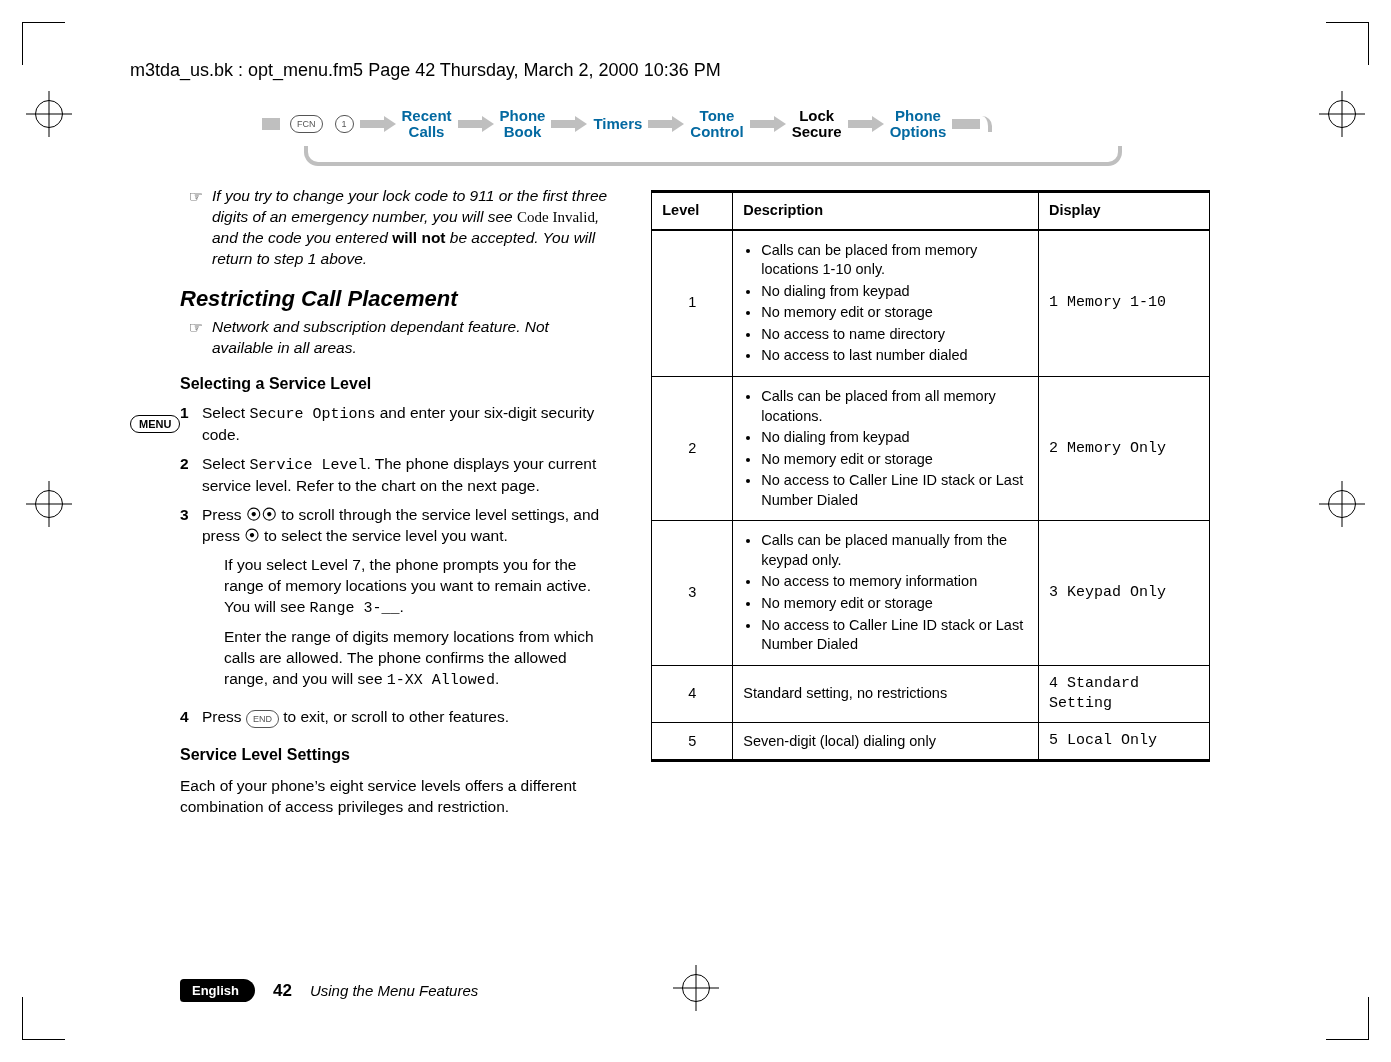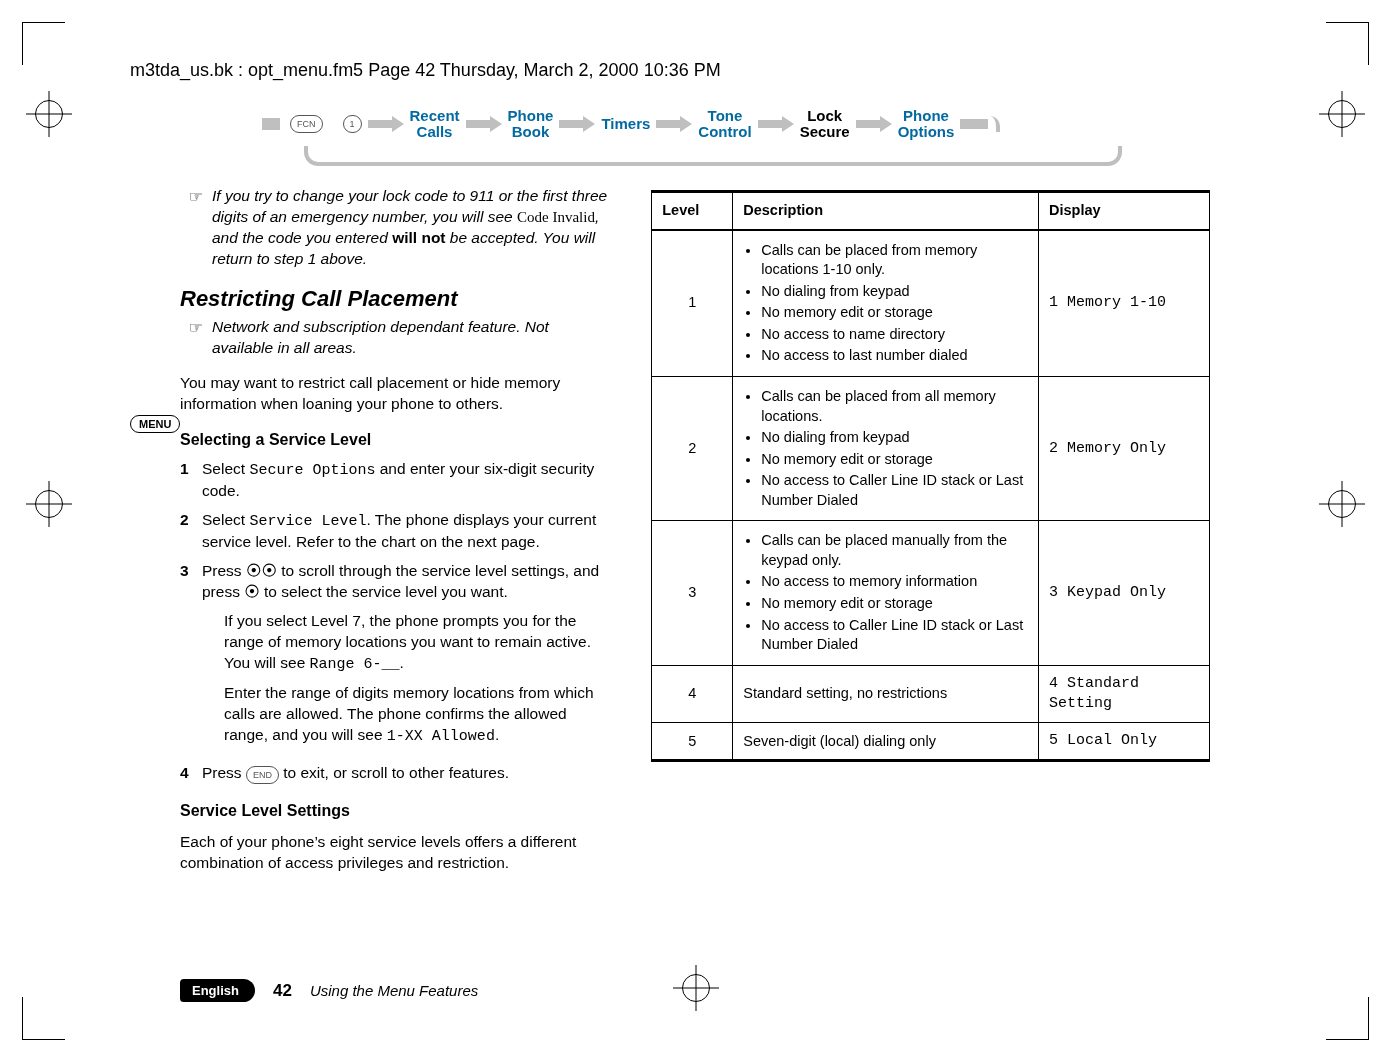--- a/index.html
+++ b/index.html
@@ -17,21 +17,21 @@
   .reg::after{top:50%;left:-10px;height:1px;width:46px;transform:translateY(-50%);}
   .reg.tl{left:35px;top:100px;}
   .reg.tr{right:35px;top:100px;}
   .reg.ml{left:35px;top:490px;}
   .reg.mr{right:35px;top:490px;}
   .reg.bc{left:50%;bottom:60px;transform:translateX(-50%);}
 
   
   .navwrap{position:absolute;left:262px;top:108px;width:870px;}
   .navbar{display:flex;align-items:center;gap:6px;}
-  .navkeys{display:flex;align-items:center;gap:20px;}
+  .navkeys{display:flex;align-items:center;gap:12px;}
   .keycap{display:inline-flex;align-items:center;justify-content:center;border:1.5px solid #555;border-radius:12px;font-size:9px;color:#555;padding:0 6px;height:16px;}
   .fat-arrow{width:36px;height:14px;position:relative;}
   .fat-arrow::before{content:"";position:absolute;left:0;top:3px;width:24px;height:8px;background:#bfbfbf;}
   .fat-arrow::after{content:"";position:absolute;left:24px;top:-1px;border-left:12px solid #bfbfbf;border-top:8px solid transparent;border-bottom:8px solid transparent;}
   .navitem{color:#0369a1;font-weight:700;font-size:15px;line-height:1.05;text-align:center;}
   .navitem.active{color:#000;text-align:center;}
   .navitem .l1,.navitem .l2{display:block;}
   .navloop{height:16px;border:4px solid #bfbfbf;border-top:none;border-radius:0 0 14px 14px;margin:6px 0 0 42px;width:810px;}
   .navstub-left{width:18px;height:12px;background:#bfbfbf;margin-right:4px;}
   .navstub-right{width:40px;height:16px;position:relative;}
@@ -147,39 +147,38 @@
         </span>
       </div>
 
       <h2 class="section">Restricting Call Placement</h2>
 
       <div class="note">
         <span class="note-ico">☞</span>
         <span class="txt">Network and subscription dependant feature. Not available in all areas.</span>
       </div>
 
-      <div class="body-p">You may want to restrict call placement or hide memory information when loaning your phone to others.</div>
 
       <div class="subhead">Selecting a Service Level</div>
 
       <ol class="steps">
         <li>
           <span class="num">1</span>
           <span class="st"><span>Select </span><span class="mono">Secure Options</span><span> and enter your six-digit security code.</span></span>
         </li>
         <li>
           <span class="num">2</span>
           <span class="st"><span>Select </span><span class="mono">Service Level</span><span>. The phone displays your current service level. Refer to the chart on the next page.</span></span>
         </li>
         <li>
           <span class="num">3</span>
           <span class="st">
             <span>Press </span><span class="arrow-key">⦿⦿</span><span> to scroll through the service level settings, and press </span><span class="arrow-key">⦿</span><span> to select the service level you want.</span>
             <div class="indent">
-              <span>If you select Level 7, the phone prompts you for the range of memory locations you want to remain active. You will see </span><span class="mono">Range 6-__</span><span>.</span>
+              <span>If you select Level 7, the phone prompts you for the range of memory locations you want to remain active. You will see </span><span class="mono">Range 3-__</span><span>.</span>
             </div>
             <div class="indent">
               <span>Enter the range of digits memory locations from which calls are allowed. The phone confirms the allowed range, and you will see </span><span class="mono">1-XX Allowed</span><span>.</span>
             </div>
           </span>
         </li>
         <li>
           <span class="num">4</span>
           <span class="st"><span>Press </span><span class="keycap" style="font-size:9px">END</span><span> to exit, or scroll to other features.</span></span>
         </li>

